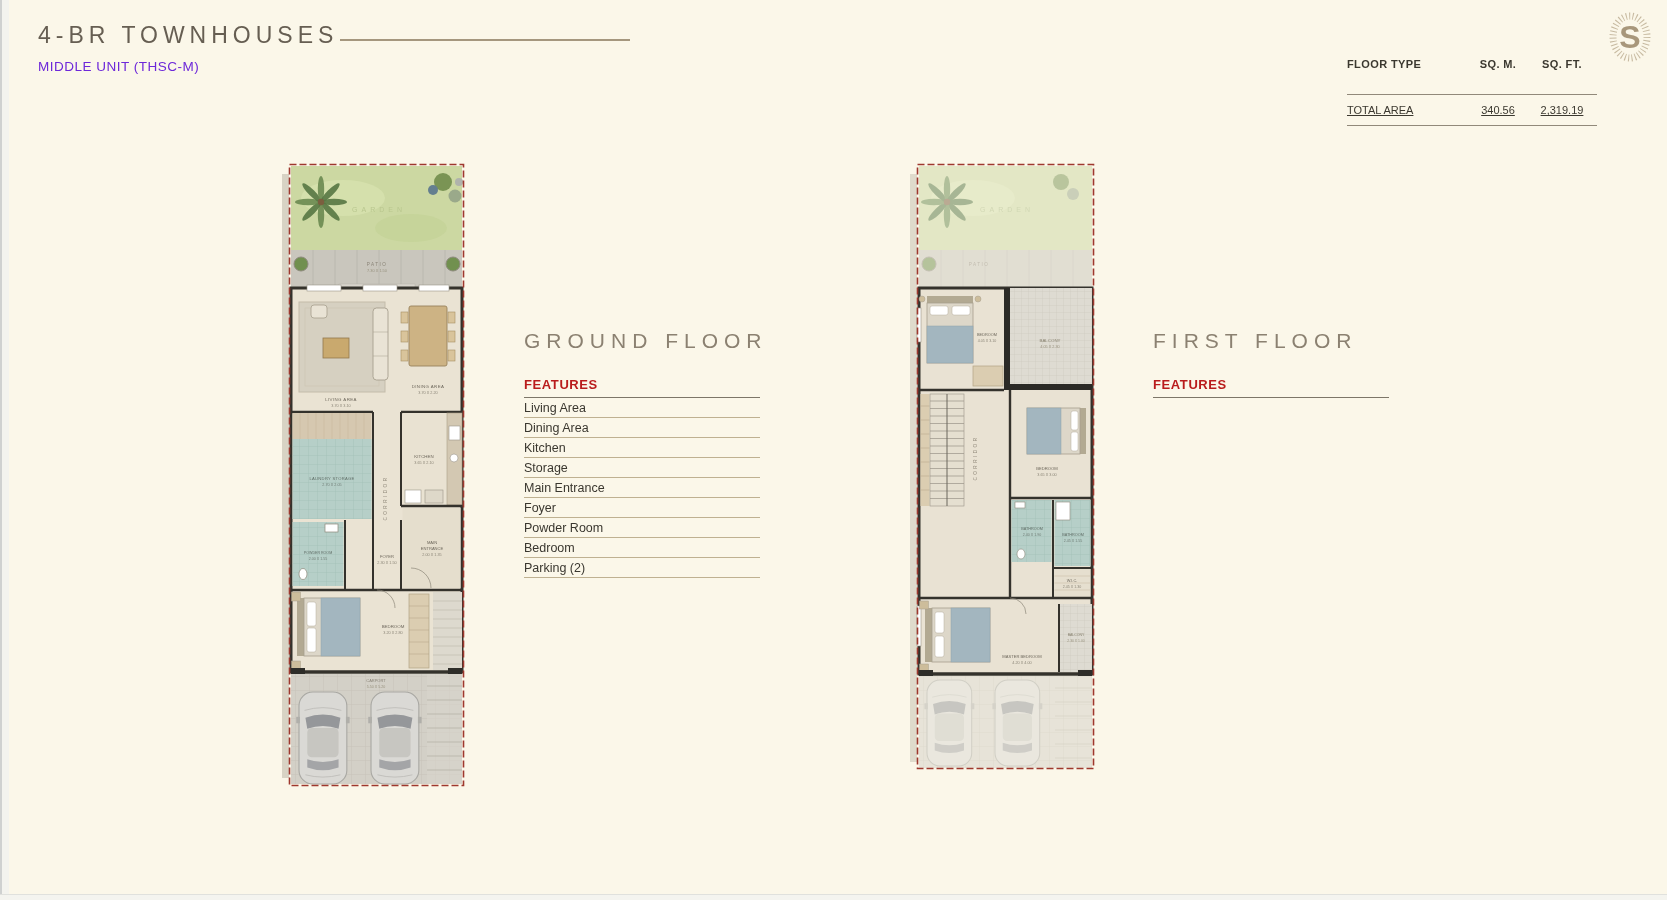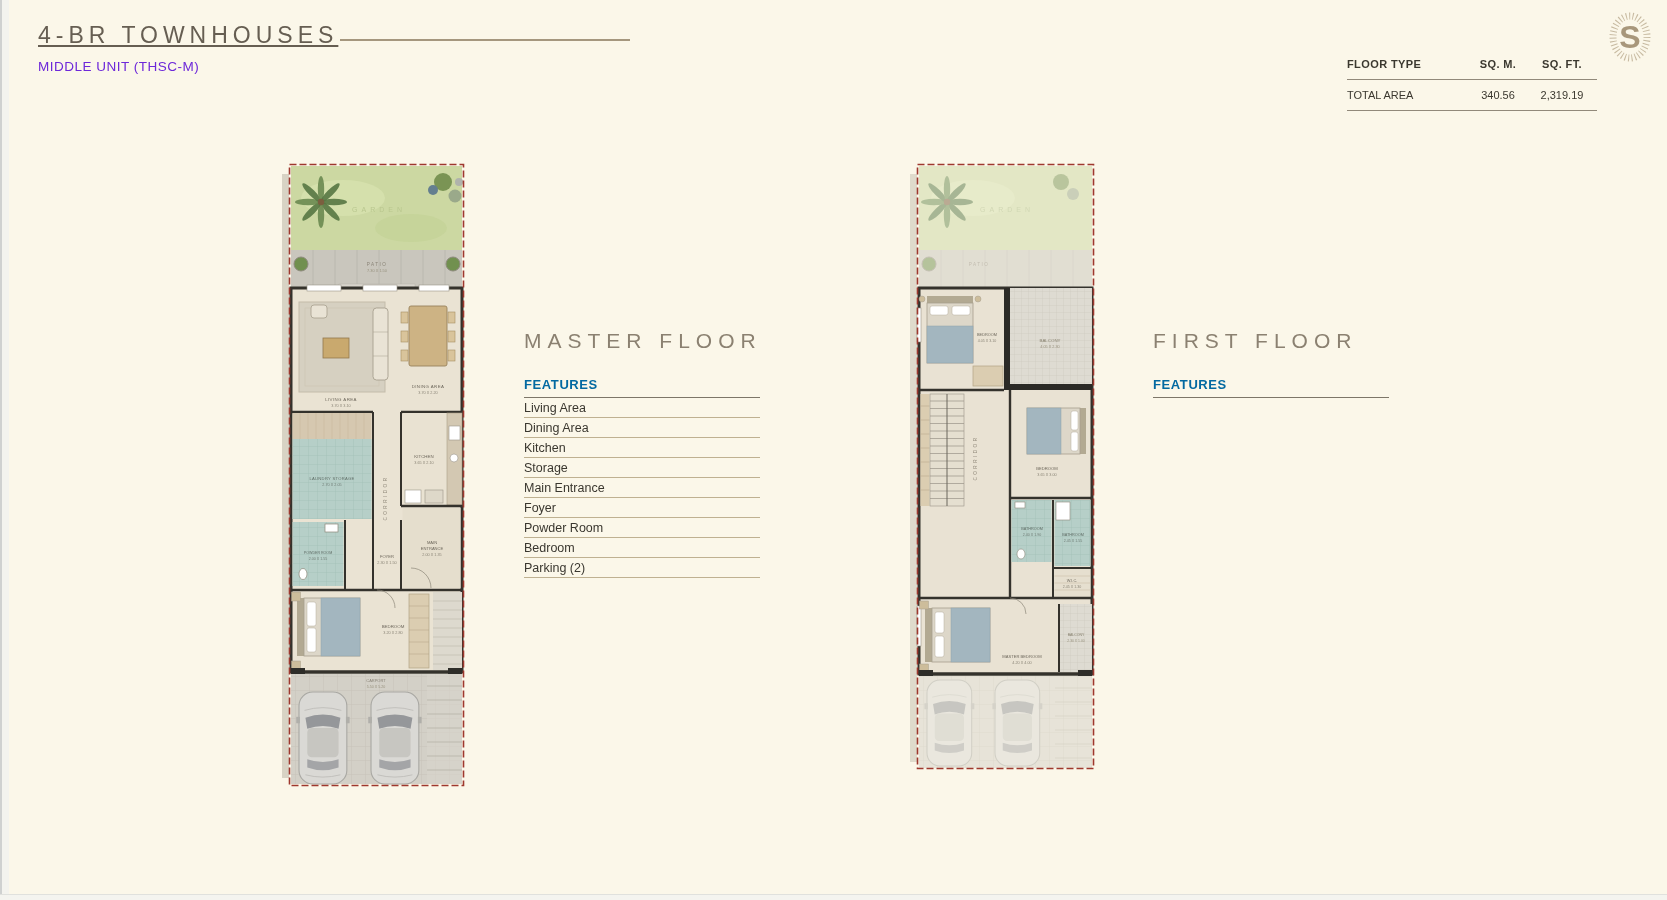--- a/index.html
+++ b/index.html
@@ -4,40 +4,40 @@
 <style>
   html,body{margin:0;padding:0;}
   body{
     width:1667px;height:900px;position:relative;overflow:hidden;
     background:#fbf7e9;font-family:"Liberation Sans",sans-serif;color:#3a372f;
   }
   .edge-left{position:absolute;left:0;top:0;width:9px;height:100%;
     background:linear-gradient(to right,#cfd1d0 0,#cfd1d0 2px,#f3f3ee 2px,#f3f3ee 100%);}
   .edge-bottom{position:absolute;left:0;bottom:0;width:100%;height:5px;background:#f4f4ef;border-top:1px solid #e0e1dd;}
 
-  .title{position:absolute;left:38px;top:22px;font-size:23px;letter-spacing:5px;color:#665e52;font-weight:500;text-decoration:underline;}
+  .title{position:absolute;left:38px;top:22px;font-size:23px;letter-spacing:5px;color:#665e52;font-weight:500;}
   .title-line{position:absolute;left:340px;top:39px;width:290px;height:2px;background:#a5977e;}
   .subtitle{position:absolute;left:38px;top:59px;font-size:13.5px;letter-spacing:.5px;color:#6d28d9;}
   .logo{position:absolute;left:1604px;top:8px;width:52px;height:58px;}
 
   .area-table{position:absolute;left:1347px;top:58px;width:250px;font-size:11px;color:#3b382f;}
-  .area-table .hdr{display:flex;font-weight:bold;letter-spacing:.4px;padding-bottom:9px;border-bottom:1px solid #91897a;}
-  .area-table .row{display:flex;padding:9px 0;border-bottom:1px solid #91897a;}
+  .area-table .hdr{display:flex;font-weight:bold;letter-spacing:.4px;padding-bottom:24px;border-bottom:1px solid #91897a;}
+  .area-table .row{display:flex;padding:9px 0;border-bottom:1px solid #91897a;text-decoration:underline;}
   .col-type{width:122px;text-align:left;}
   .col-sqm{width:58px;text-align:center;}
   .col-sqft{flex:1;text-align:center;}
 
   .section-heading{position:absolute;font-size:21px;letter-spacing:6px;color:#8b8171;font-weight:400;}
   #gf-heading{left:524px;top:329px;}
   #ff-heading{left:1153px;top:329px;text-align:right;}
 
   .features{position:absolute;width:236px;}
   #gf-features{left:524px;top:377px;}
   #ff-features{left:1153px;top:377px;}
-  .features .f-label{font-size:13px;font-weight:bold;color:#0369a1;letter-spacing:.6px;padding-bottom:5px;border-bottom:1px solid #7d7668;}
+  .features .f-label{font-size:13px;font-weight:bold;color:#b91c1c;letter-spacing:.6px;padding-bottom:5px;border-bottom:1px solid #7d7668;}
   .features ul{list-style:none;margin:0;padding:0;}
   .features li{font-size:12.5px;color:#3a372f;padding:3px 0 2px;border-bottom:1px solid #bfb191;}
 
   .plan{position:absolute;}
   #gf-plan{left:281px;top:158px;}
   #ff-plan{left:909px;top:158px;}
   svg text{font-family:"Liberation Sans",sans-serif;}
 </style>
 </head>
 <body>
@@ -61,21 +61,21 @@
     <div class="col-sqm">SQ. M.</div>
     <div class="col-sqft">SQ. FT.</div>
   </div>
   <div class="row">
     <div class="col-type">TOTAL AREA</div>
     <div class="col-sqm">340.56</div>
     <div class="col-sqft">2,319.19</div>
   </div>
 </div>
 
-<div class="section-heading" id="gf-heading">MASTER FLOOR</div>
+<div class="section-heading" id="gf-heading">GROUND FLOOR</div>
 <div class="features" id="gf-features">
   <div class="f-label">FEATURES</div>
   <ul>
     <li>Living Area</li>
     <li>Dining Area</li>
     <li>Kitchen</li>
     <li>Storage</li>
     <li>Main Entrance</li>
     <li>Foyer</li>
     <li>Powder Room</li>

